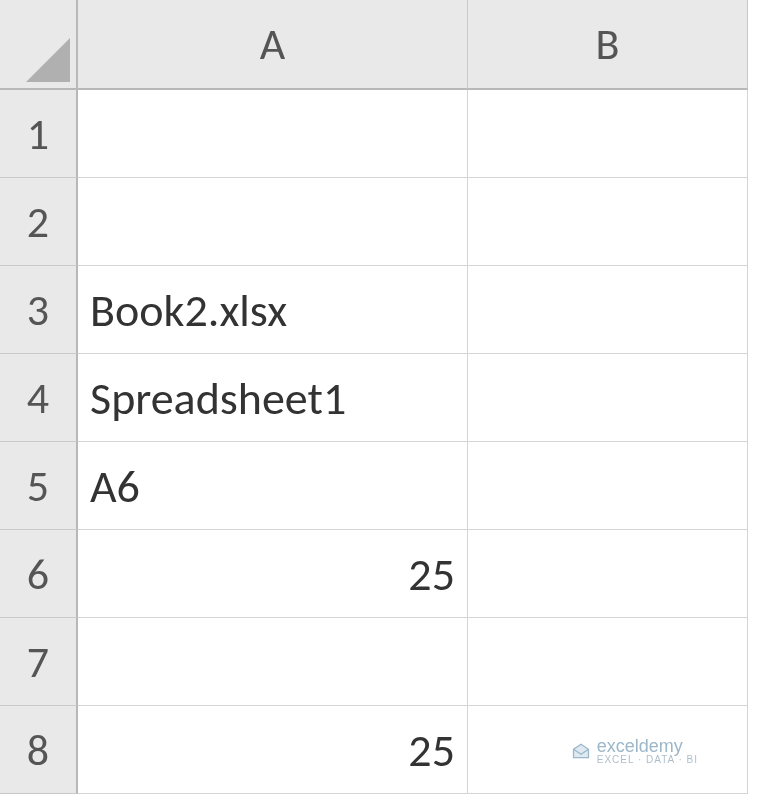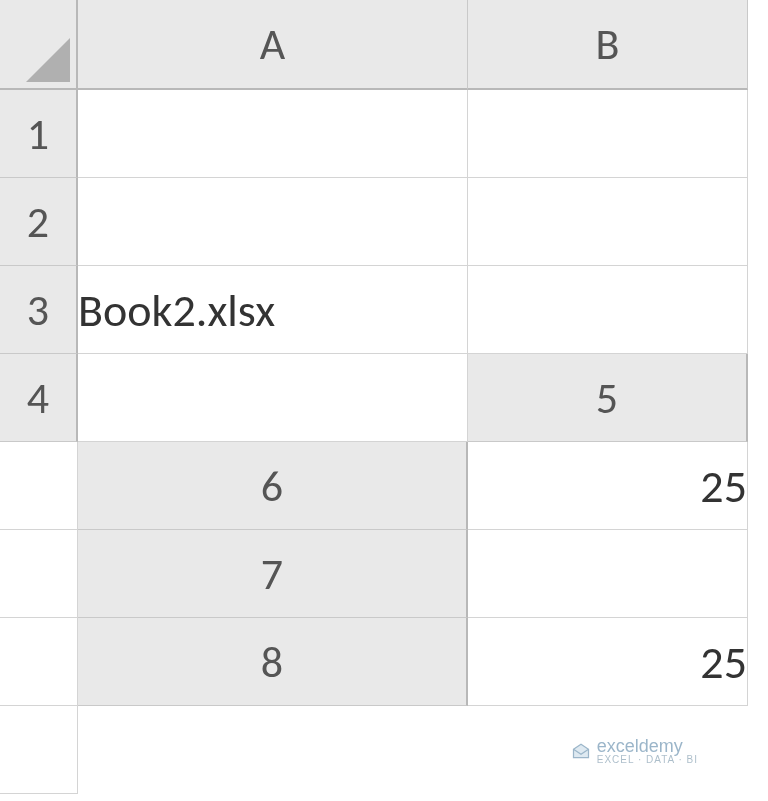--- a/index.html
+++ b/index.html
@@ -58,21 +58,21 @@
       font-size: 44px;
       color: #555555;
       font-weight: 400;
     }
     .cell {
       background: #ffffff;
       border-right: 1px solid #d4d4d4;
       border-bottom: 1px solid #d4d4d4;
       display: flex;
       align-items: center;
-      padding: 0 0;
+      padding: 0 12px;
       font-size: 46px;
       color: #333333;
     }
     .cell.text {
       justify-content: flex-start;
     }
     .cell.number {
       justify-content: flex-end;
     }
     .watermark {
@@ -118,23 +118,25 @@
 
   <div class="row-header">2</div>
   <div class="cell text"></div>
   <div class="cell text"></div>
 
   <div class="row-header">3</div>
   <div class="cell text">Book2.xlsx</div>
   <div class="cell text"></div>
 
   <div class="row-header">4</div>
+  <div class="cell text">Spreadsheet1</div>
   <div class="cell text"></div>
 
   <div class="row-header">5</div>
+  <div class="cell text">A6</div>
   <div class="cell text"></div>
 
   <div class="row-header">6</div>
   <div class="cell number">25</div>
   <div class="cell text"></div>
 
   <div class="row-header">7</div>
   <div class="cell text"></div>
   <div class="cell text"></div>
 

